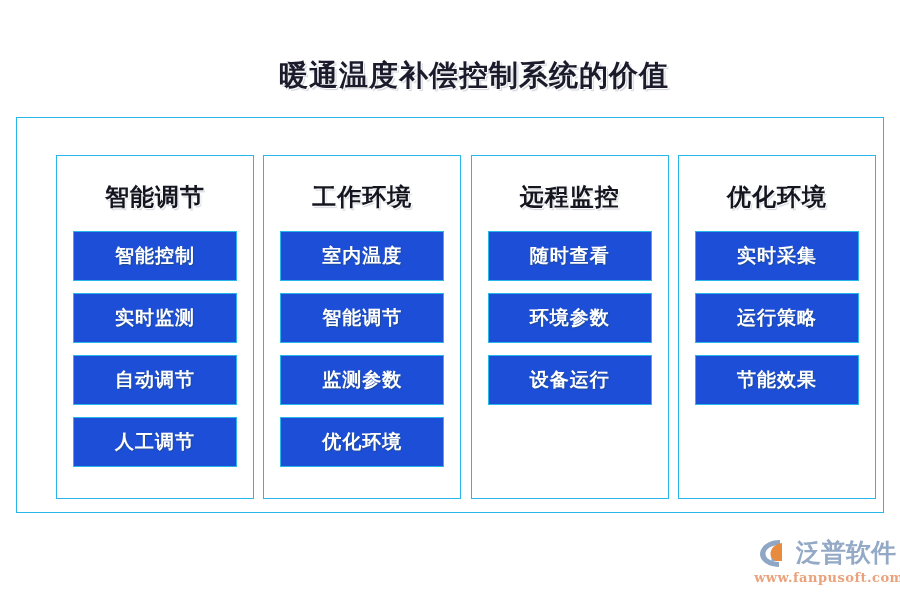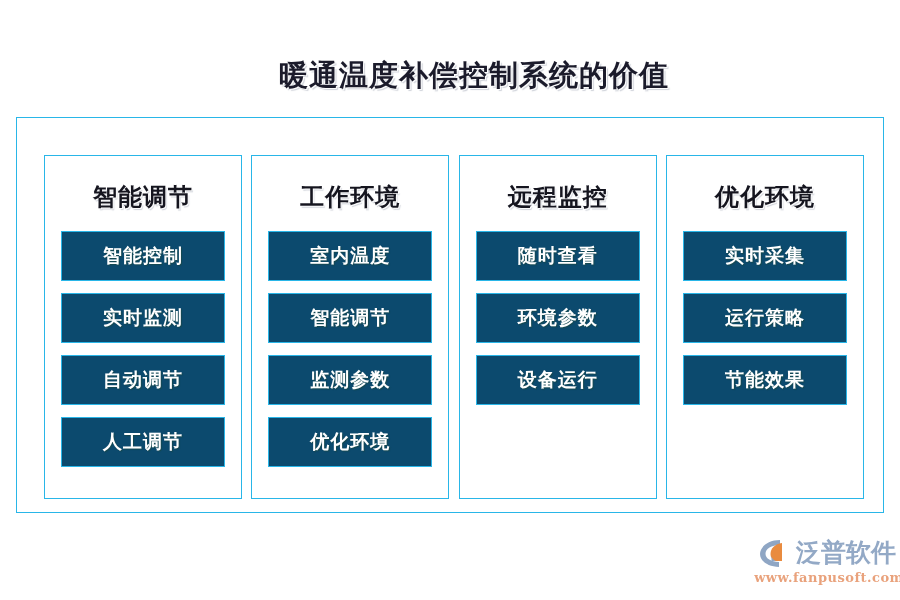--- a/index.html
+++ b/index.html
@@ -40,21 +40,21 @@
     width: 868px;
     height: 396px;
     border: 1px solid #29b6e8;
     box-sizing: border-box;
     background: #ffffff;
   }
 
   
   .columns {
     position: absolute;
-    left: 44px;
+    left: 56px;
     top: 155px;
     width: 820px;
     height: 292px;
     display: flex;
     justify-content: space-between;
     box-sizing: border-box;
   }
 
   .column {
     width: 198px;
@@ -83,21 +83,21 @@
     display: flex;
     flex-direction: column;
     gap: 12px;
     width: 100%;
     align-items: center;
   }
 
   .item-box {
     width: 164px;
     height: 50px;
-    background: #0c4a6e;
+    background: #1d4ed8;
     border: 1px solid #29b6e8;
     box-sizing: border-box;
     display: flex;
     align-items: center;
     justify-content: center;
     font-family: Liberation Serif, serif;
     font-size: 19px;
     font-weight: bold;
     color: #ffffff;
     letter-spacing: 1px;

